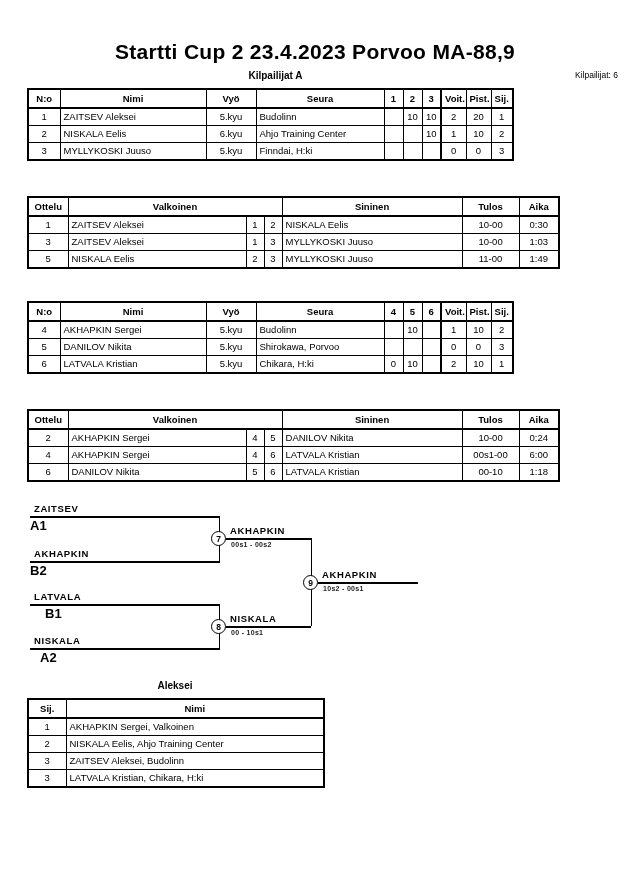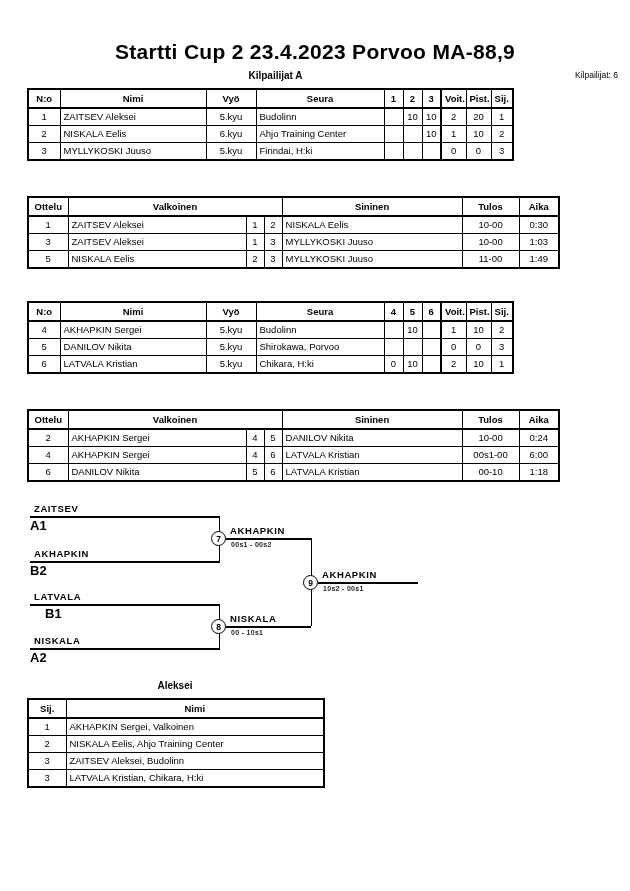--- a/index.html
+++ b/index.html
@@ -347,21 +347,21 @@
     <div class="bname" style="left:34px;top:8px;">ZAITSEV</div>
     <div class="bseed" style="left:30px;top:23px;">A1</div>
 
     <div class="bname" style="left:34px;top:53px;">AKHAPKIN</div>
     <div class="bseed" style="left:30px;top:68px;">B2</div>
 
     <div class="bname" style="left:34px;top:96px;">LATVALA</div>
     <div class="bseed" style="left:30px;top:111px;margin-left:15px;">B1</div>
 
     <div class="bname" style="left:34px;top:140px;">NISKALA</div>
-    <div class="bseed" style="left:30px;top:155px;">A2</div>
+    <div class="bseed" style="left:40px;top:155px;">A2</div>
 
     <div class="bnode" style="left:211px;top:36px;">7</div>
     <div class="bname" style="left:230px;top:30px;">AKHAPKIN</div>
     <div class="bscore" style="left:231px;top:46px;">00s1 - 00s2</div>
 
     <div class="bnode" style="left:211px;top:124px;">8</div>
     <div class="bname" style="left:230px;top:118px;">NISKALA</div>
     <div class="bscore" style="left:231px;top:134px;">00 - 10s1</div>
 
     <div class="bnode" style="left:303px;top:80px;">9</div>

